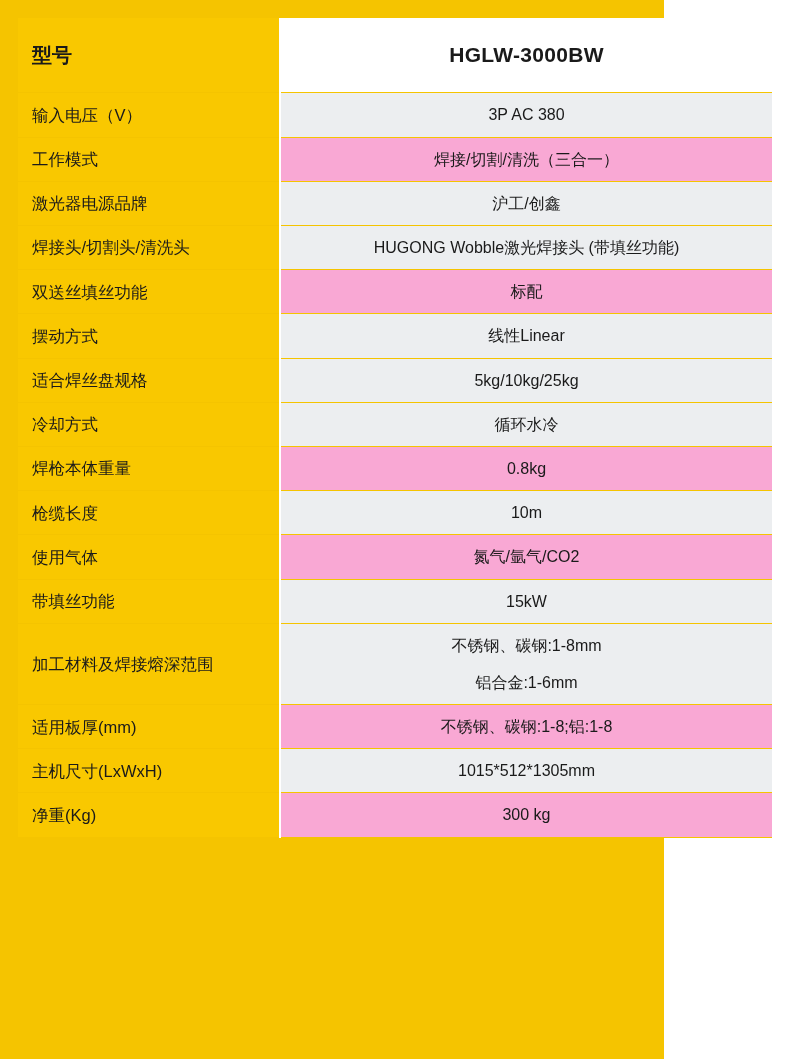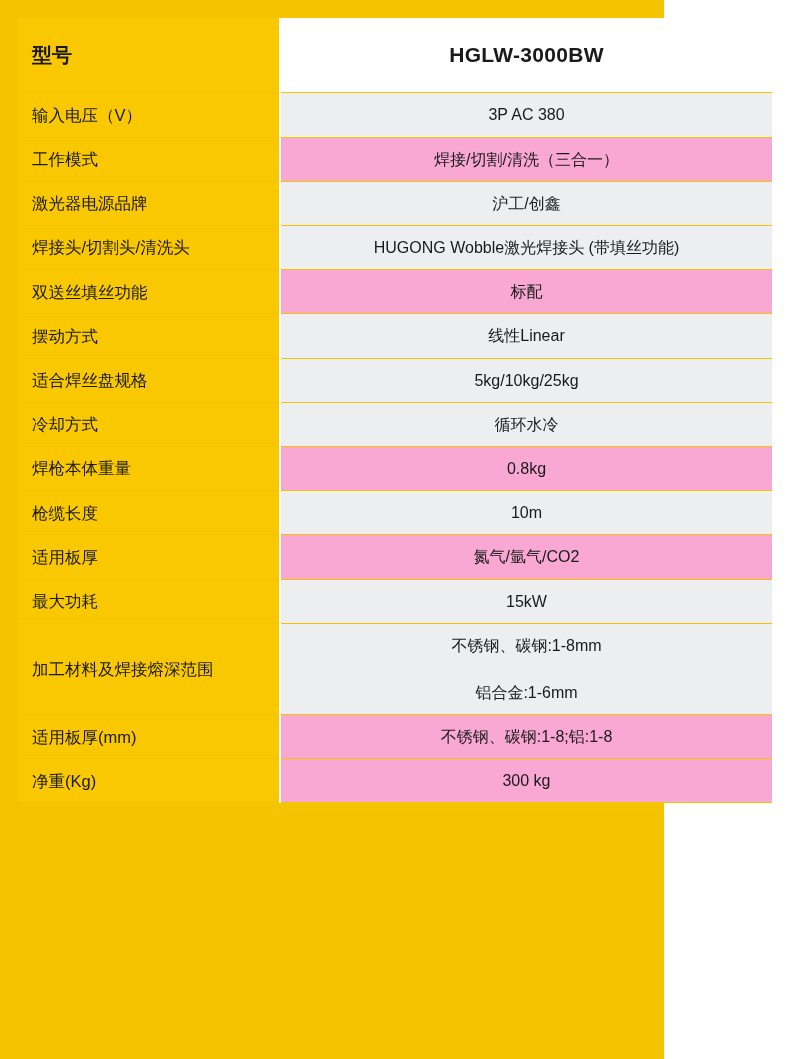--- a/index.html
+++ b/index.html
@@ -66,21 +66,21 @@
     background: #ffffff;
     font-size: 21px;
     font-weight: 700;
     padding: 22px 8px;
     letter-spacing: 0.3px;
   }
   .value .line {
     display: block;
   }
   .value .line + .line {
-    margin-top: 24px;
+    margin-top: 14px;
   }
 </style>
 </head>
 <body>
 
 <div class="page">
   <table class="spec-table">
     <tbody>
       <tr class="head">
         <td class="label">型号</td>
@@ -120,37 +120,41 @@
       </tr>
       <tr class="alt">
         <td class="label">焊枪本体重量</td>
         <td class="value">0.8kg</td>
       </tr>
       <tr>
         <td class="label">枪缆长度</td>
         <td class="value">10m</td>
       </tr>
       <tr class="alt">
-        <td class="label">适用板厚</td>
+        <td class="label">使用气体</td>
         <td class="value">氮气/氩气/CO2</td>
       </tr>
       <tr>
-        <td class="label">最大功耗</td>
+        <td class="label">带填丝功能</td>
         <td class="value">15kW</td>
       </tr>
       <tr>
         <td class="label">加工材料及焊接熔深范围</td>
         <td class="value">
           <span class="line">不锈钢、碳钢:1-8mm</span>
           <span class="line">铝合金:1-6mm</span>
         </td>
       </tr>
       <tr class="alt">
         <td class="label">适用板厚(mm)</td>
         <td class="value">不锈钢、碳钢:1-8;铝:1-8</td>
       </tr>
+      <tr>
+        <td class="label">主机尺寸(LxWxH)</td>
+        <td class="value">1015*512*1305mm</td>
+      </tr>
       <tr class="alt">
         <td class="label">净重(Kg)</td>
         <td class="value">300 kg</td>
       </tr>
     </tbody>
   </table>
 </div>
 
 </body></html>

